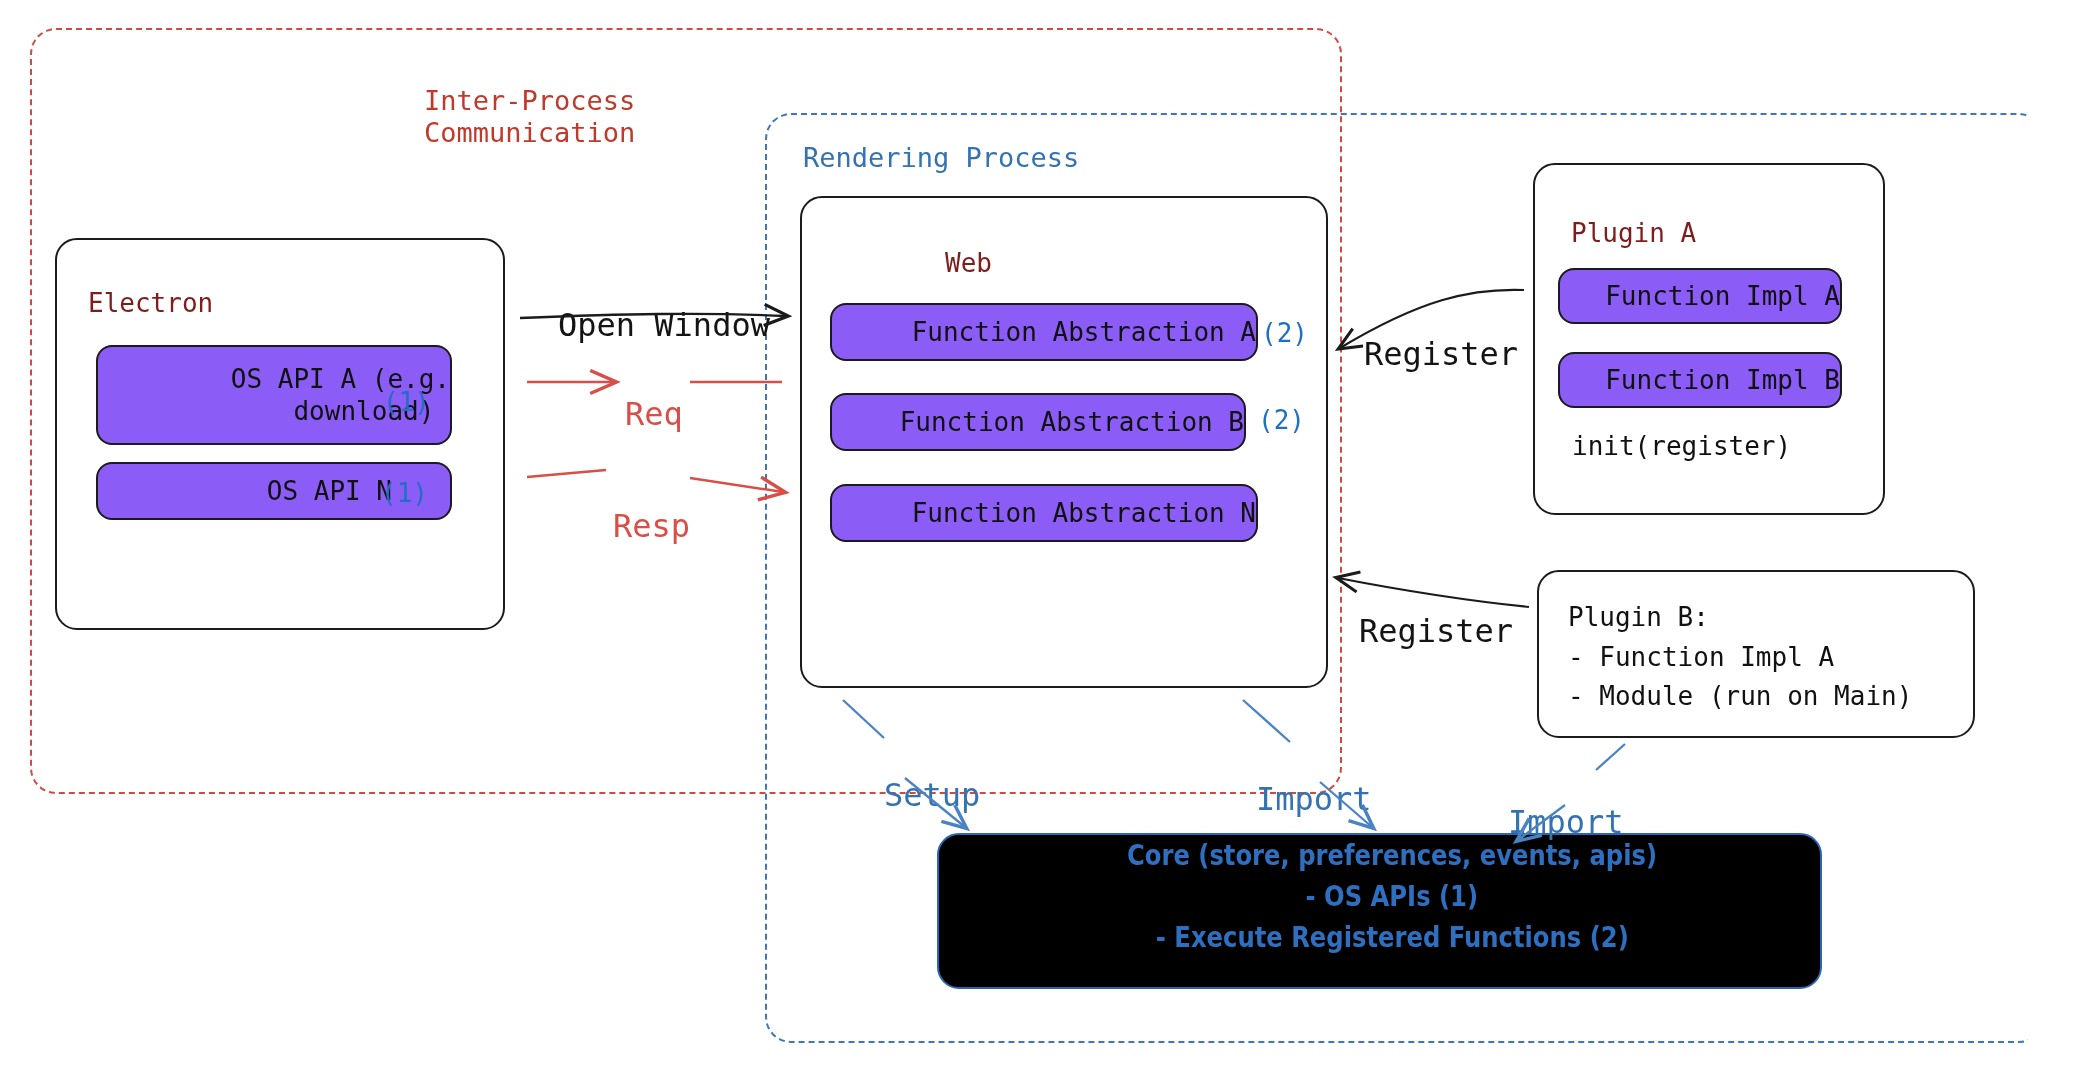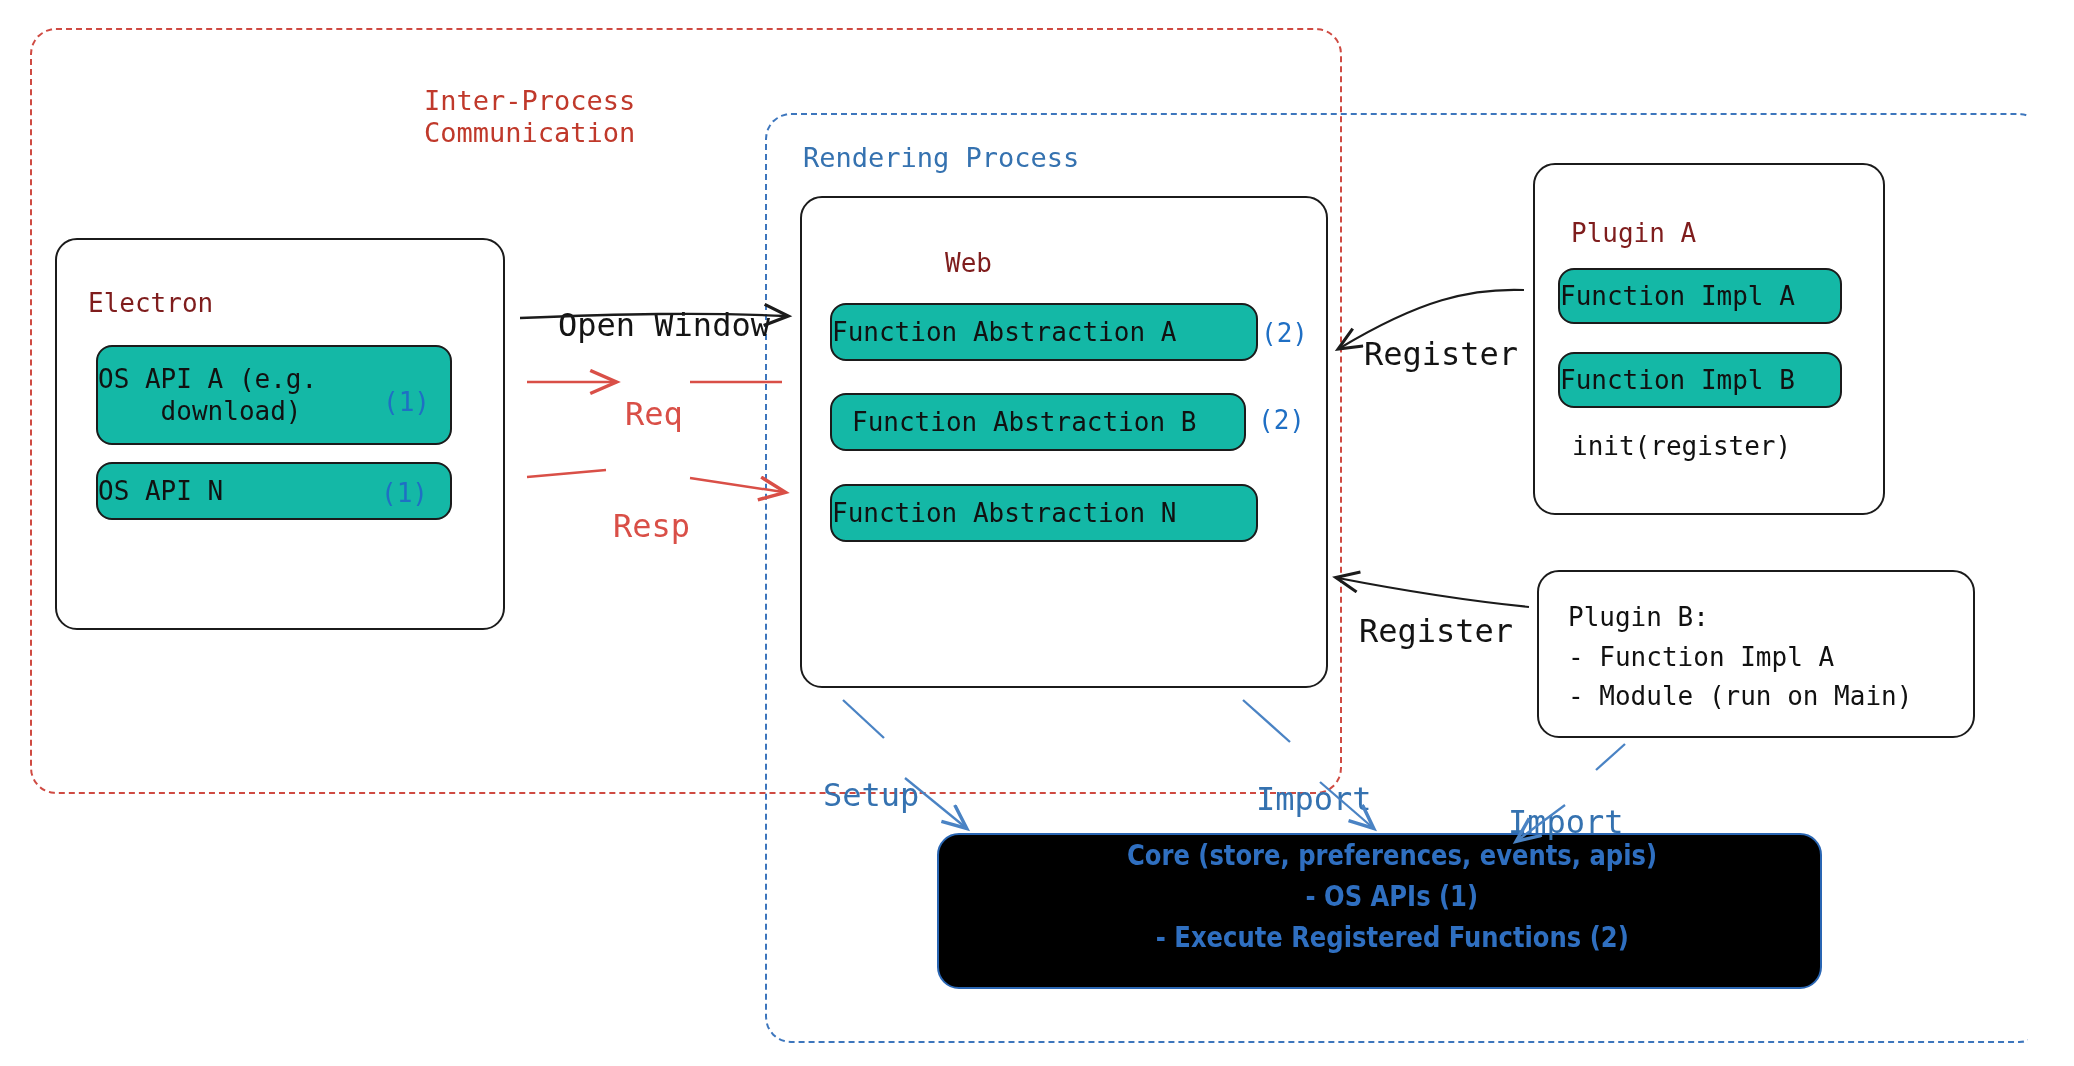--- a/index.html
+++ b/index.html
@@ -48,24 +48,24 @@
     box-sizing: border-box;
     border: 2.4px solid #1b1b1b;
     border-radius: 22px;
     background: #ffffff;
   }
   .subbox {
     position: absolute;
     box-sizing: border-box;
     border: 2.2px solid #1b1b1b;
     border-radius: 16px;
-    background: #14b8a6;
+    background: #8b5cf6;
     display: flex;
     align-items: center;
-    justify-content: flex-start;
+    justify-content: flex-end;
     text-align: center;
   }
   .box-title {
     position: absolute;
     font-size: 26px;
     color: #7f1d1d;
     white-space: pre;
   }
   .subbox-text {
     font-size: 26px;
@@ -204,21 +204,21 @@
   <div class="edge-label black" style="left:558px; top:278px;">Open Window</div>
 
   <div class="edge-label red" style="left:625px; top:367px;">Req</div>
 
   <div class="edge-label red" style="left:613px; top:479px;">Resp</div>
 
   <div class="edge-label black" style="left:1364px; top:307px;">Register</div>
 
   <div class="edge-label black" style="left:1359px; top:584px;">Register</div>
 
-  <div class="edge-label blue" style="left:823px; top:748px;">Setup</div>
+  <div class="edge-label blue" style="left:884px; top:748px;">Setup</div>
 
   <div class="edge-label blue" style="left:1256px; top:752px;">Import</div>
 
   <div class="edge-label blue" style="left:1508px; top:775px;">Import</div>
 
   <svg id="arrows" viewBox="0 0 2074 1066">
     <defs>
       <marker id="ah-black" markerWidth="13" markerHeight="13" refX="10" refY="5.2" orient="auto" markerUnits="strokeWidth">
         <path d="M0.5,0.6 L11,5.2 L0.5,9.8" fill="none" stroke="#1b1b1b" stroke-width="1.4"></path>
       </marker>

